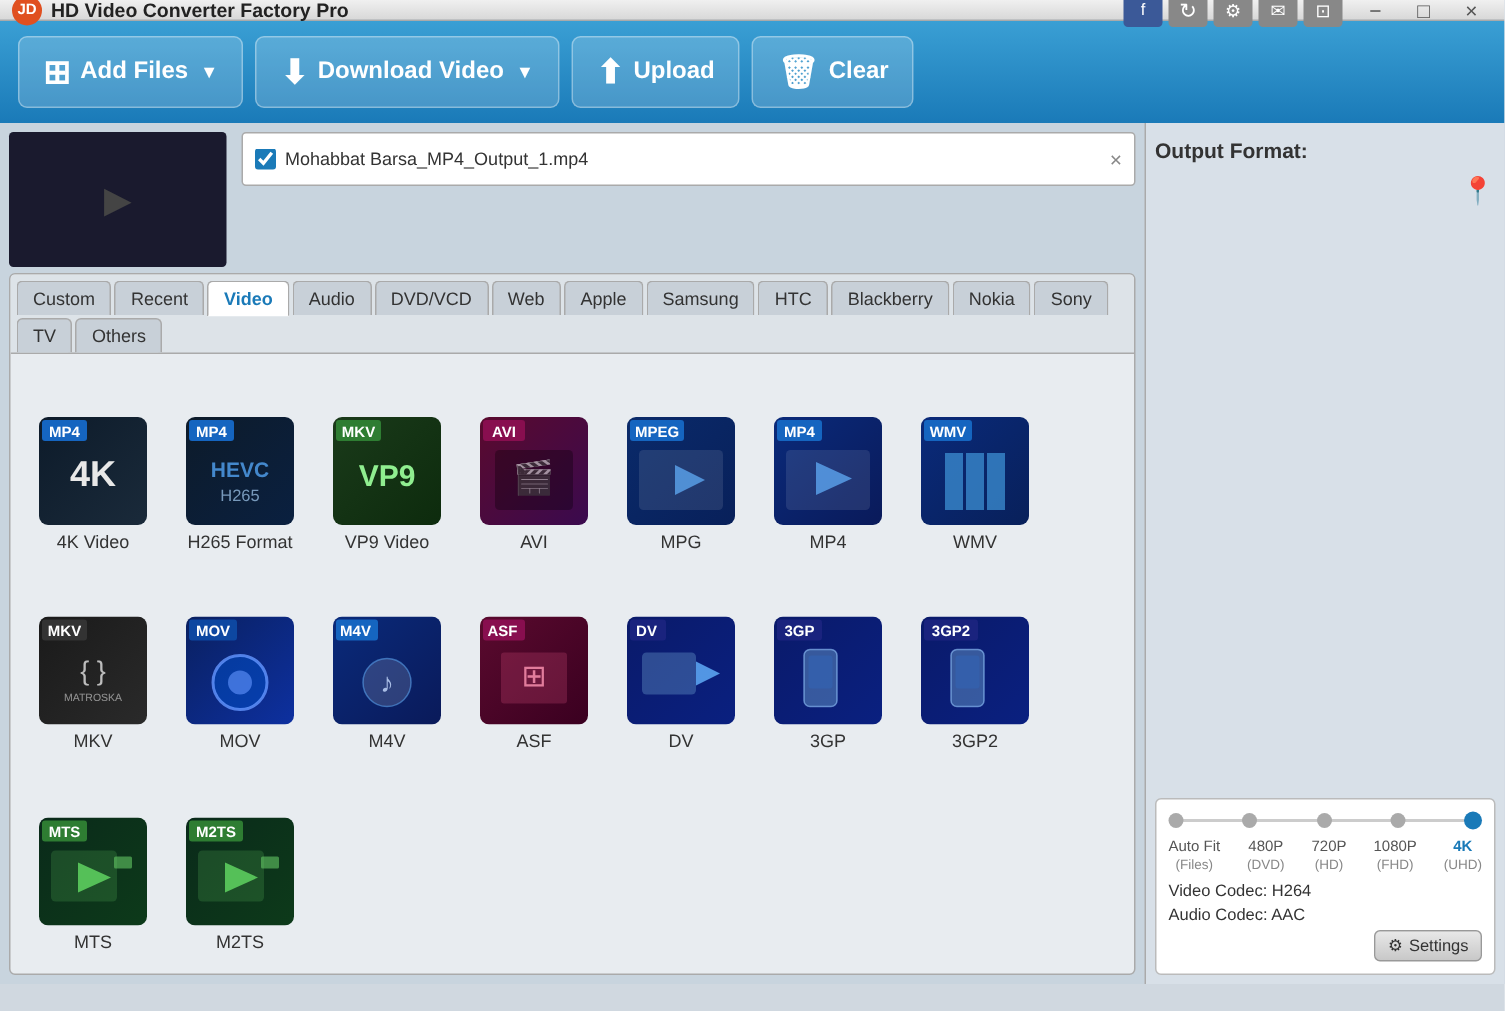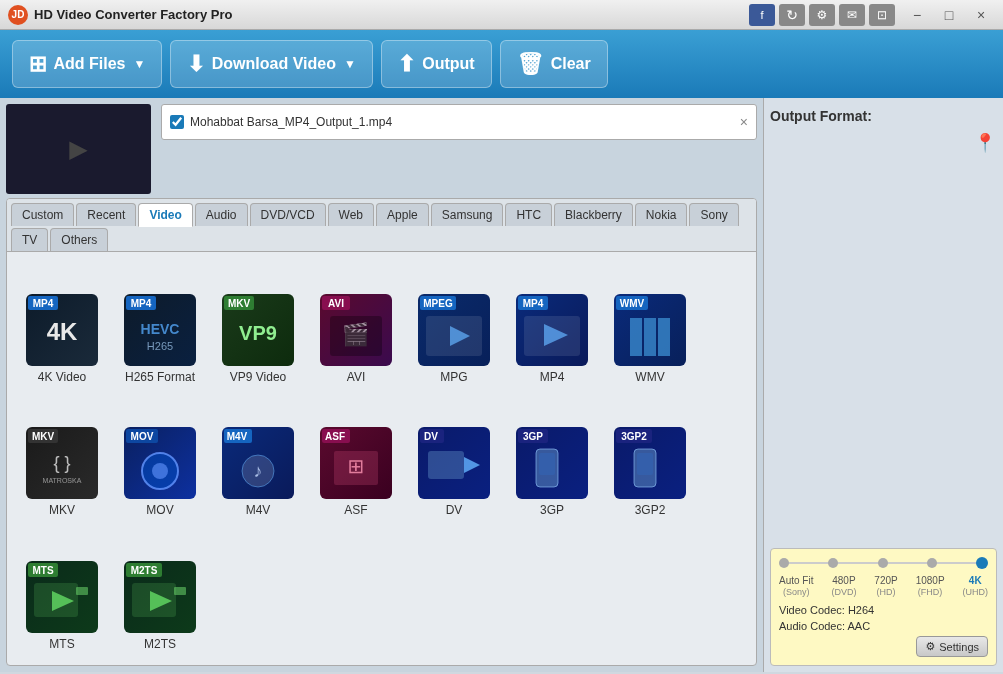--- a/index.html
+++ b/index.html
@@ -1,20 +1,20 @@
 <!DOCTYPE html>
 <html><head>
   <meta charset="utf-8">
   <style>
     * { box-sizing: border-box; margin: 0; padding: 0; font-family: 'Segoe UI', Arial, sans-serif; }
     body { width: 1003px; height: 674px; overflow: hidden; background: #d0d8e0; }
 
     
     .title-bar {
-      height: 30px;
+      height: 14px;
       background: linear-gradient(to bottom, #f0f0f0, #d8d8d8);
       display: flex;
       align-items: center;
       padding: 0 8px;
       border-bottom: 1px solid #aaa;
       justify-content: space-between;
     }
     .title-bar-left { display: flex; align-items: center; gap: 6px; font-size: 13px; color: #222; font-weight: 600; }
     .title-bar-logo { width: 20px; height: 20px; background: #e05020; border-radius: 50%; display: flex; align-items: center; justify-content: center; color: white; font-size: 10px; font-weight: bold; }
     .title-bar-icons { display: flex; align-items: center; gap: 4px; }
@@ -166,21 +166,21 @@
       padding: 6px;
     }
     .output-format-label {
       font-size: 14px;
       font-weight: 700;
       color: #333;
       padding: 4px 0 8px 0;
     }
 
     .quality-section {
-      background: #fef9c3;
+      background: #ffffff;
       border: 1px solid #bbb;
       border-radius: 4px;
       padding: 8px;
       margin-top: auto;
     }
     .quality-slider-row {
       display: flex;
       align-items: center;
       gap: 4px;
       margin-bottom: 6px;
@@ -248,21 +248,21 @@
     <span>Add Files</span>
     <span class="dropdown-arrow">▼</span>
   </button>
   <button class="toolbar-btn">
     <span class="btn-icon">⬇</span>
     <span>Download Video</span>
     <span class="dropdown-arrow">▼</span>
   </button>
   <button class="toolbar-btn">
     <span class="btn-icon">⬆</span>
-    <span>Output</span>
+    <span>Upload</span>
   </button>
   <button class="toolbar-btn">
     <span class="btn-icon">🗑</span>
     <span>Clear</span>
   </button>
 </div>
 
 <div class="main-area">
 
   <div class="left-panel">
@@ -574,21 +574,21 @@
           <div style="position: absolute; top: 50%; left: 5px; right: 5px; height: 2px; background: rgb(204, 204, 204); transform: translateY(-50%); z-index: 0;"></div>
           <div class="quality-dot" style="position: relative; z-index: 1;"></div>
           <div class="quality-dot" style="position: relative; z-index: 1;"></div>
           <div class="quality-dot" style="position: relative; z-index: 1;"></div>
           <div class="quality-dot" style="position: relative; z-index: 1;"></div>
           <div class="quality-dot active" style="position: relative; z-index: 1;"></div>
         </div>
       <div class="quality-labels" id="quality-labels">
           <div class="quality-label">
             <div style="font-size:10px;font-weight:400;color:#555">Auto Fit</div>
-            <div style="font-size:9px;color:#888">(Sony)</div>
+            <div style="font-size:9px;color:#888">(Files)</div>
           </div>
           <div class="quality-label">
             <div style="font-size:10px;font-weight:400;color:#555">480P</div>
             <div style="font-size:9px;color:#888">(DVD)</div>
           </div>
           <div class="quality-label">
             <div style="font-size:10px;font-weight:400;color:#555">720P</div>
             <div style="font-size:9px;color:#888">(HD)</div>
           </div>
           <div class="quality-label">

